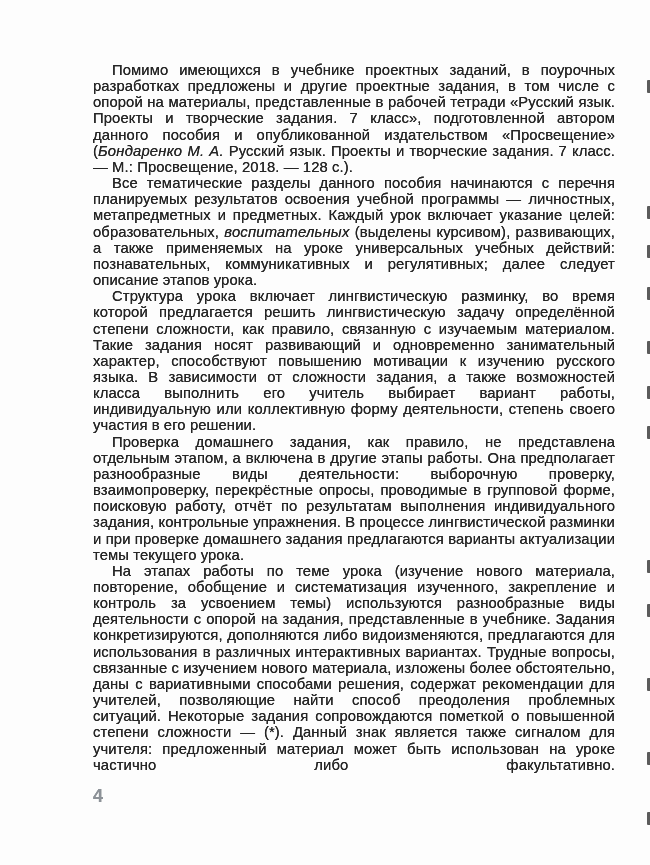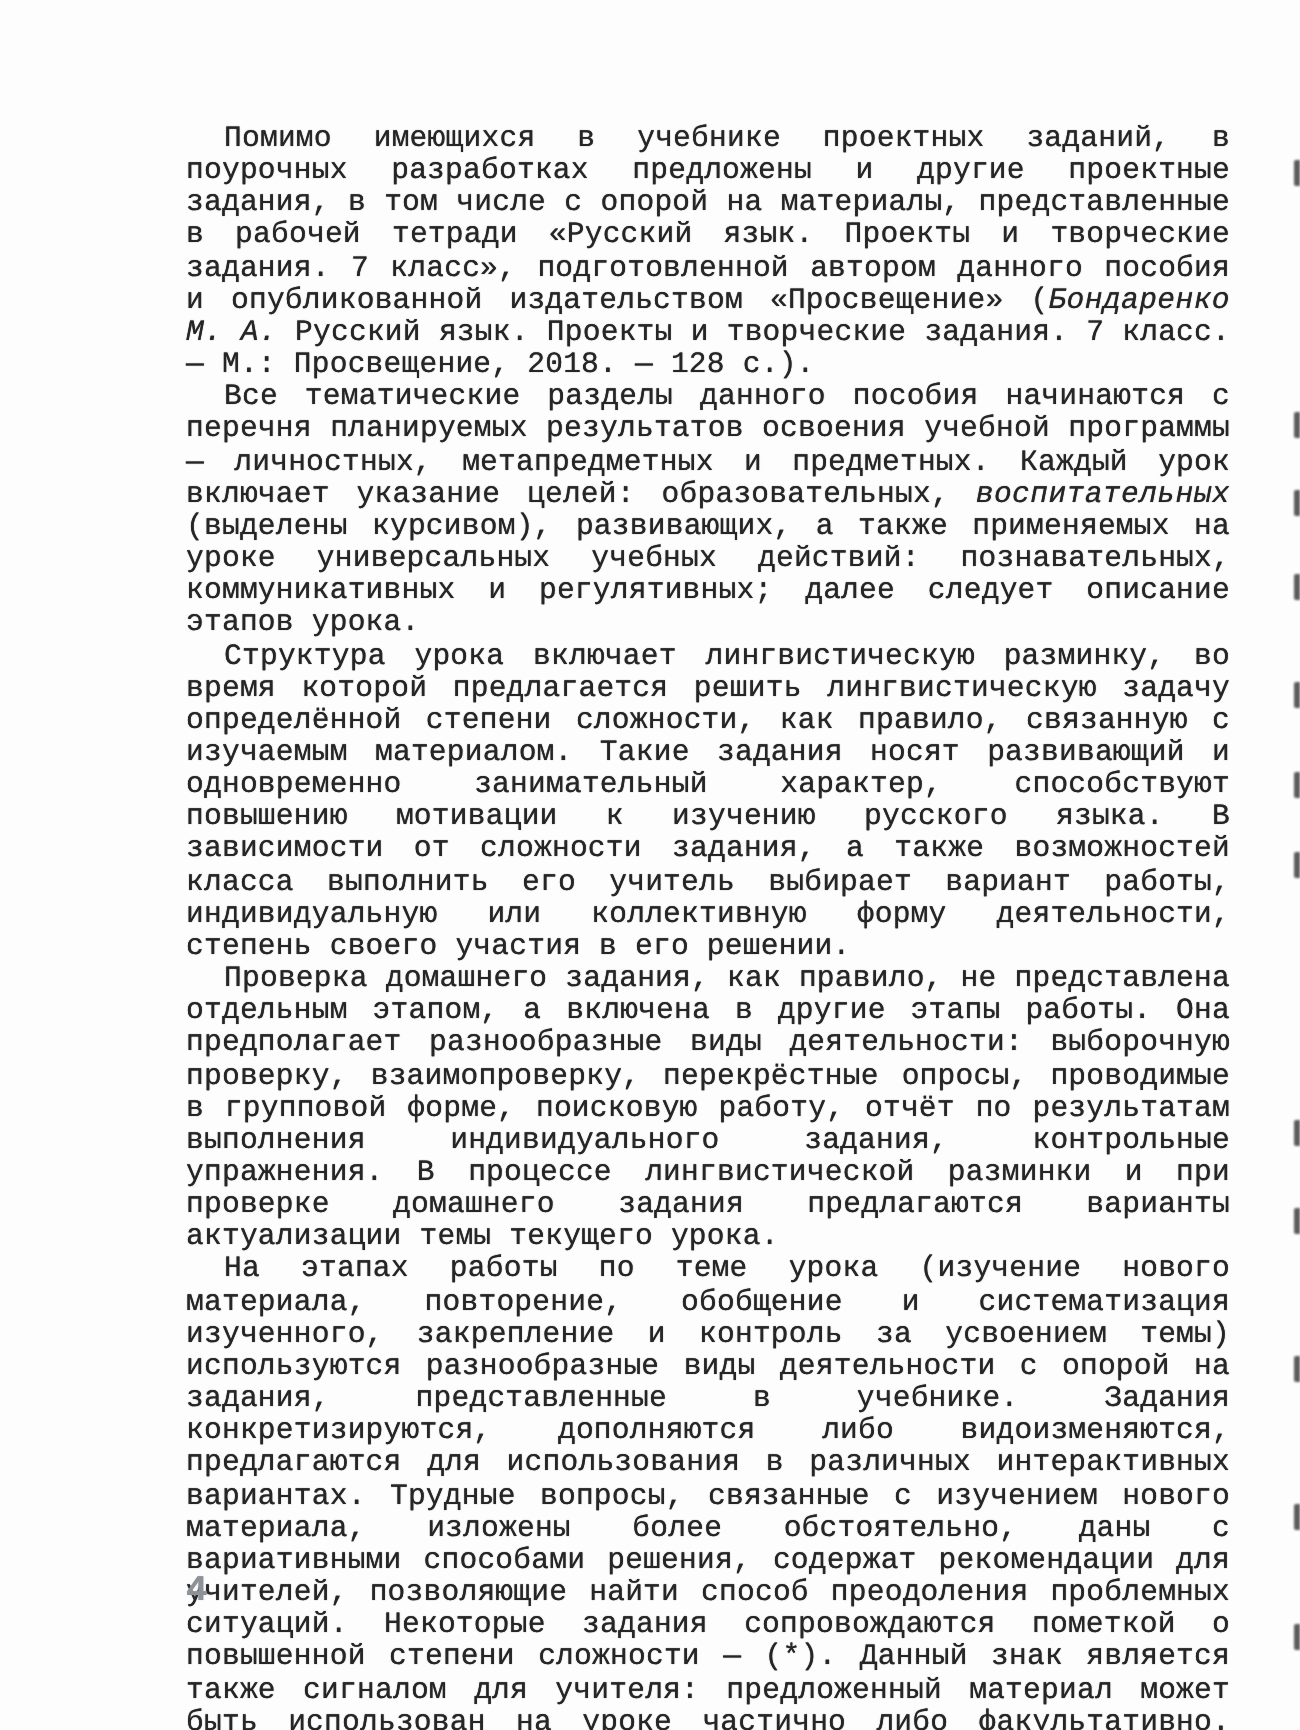--- a/index.html
+++ b/index.html
@@ -8,21 +8,21 @@
     width: 650px;
     height: 865px;
     overflow: hidden;
     background: #fdfdfd;
   }
   .page {
     position: relative;
     width: 650px;
     height: 745px;
     background: #fdfdfd;
-    font-family: Liberation Mono, monospace;
+    font-family: Liberation Sans, sans-serif;
   }
   .text-block {
     position: absolute;
     left: 93px;
     top: 62px;
     width: 522px;
     font-size: 14.8px;
     line-height: 16.15px;
     text-align: justify;
     color: #262626;

